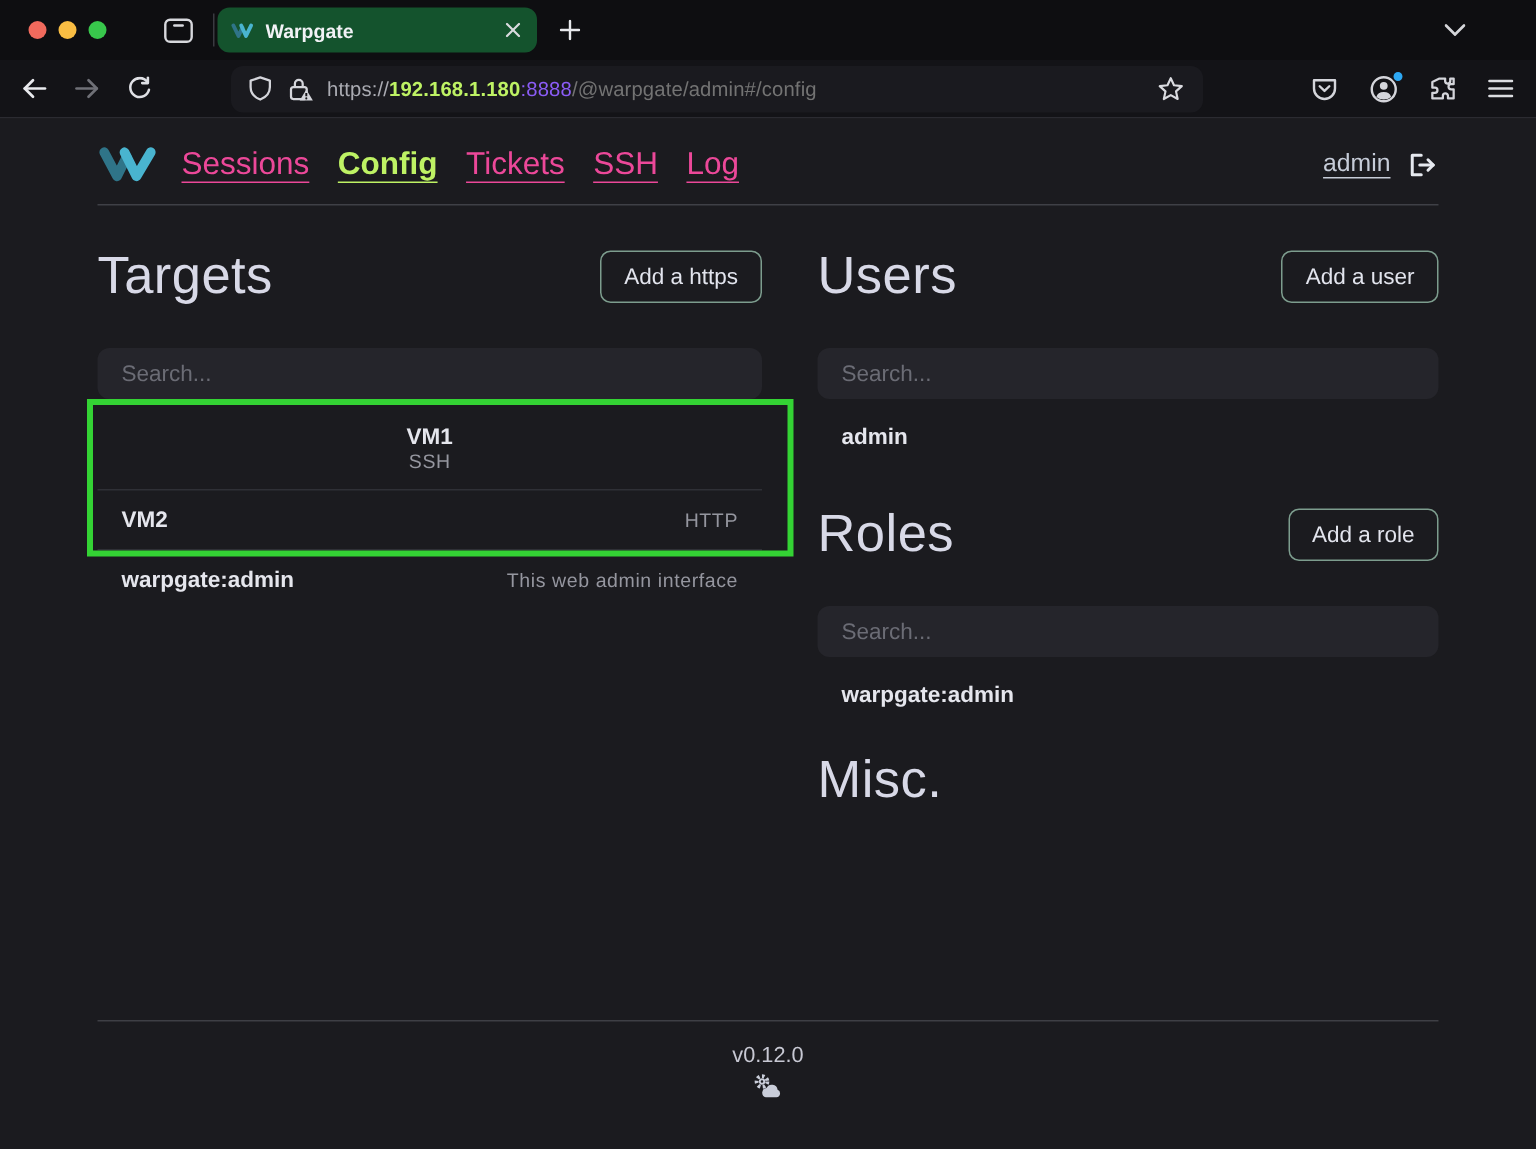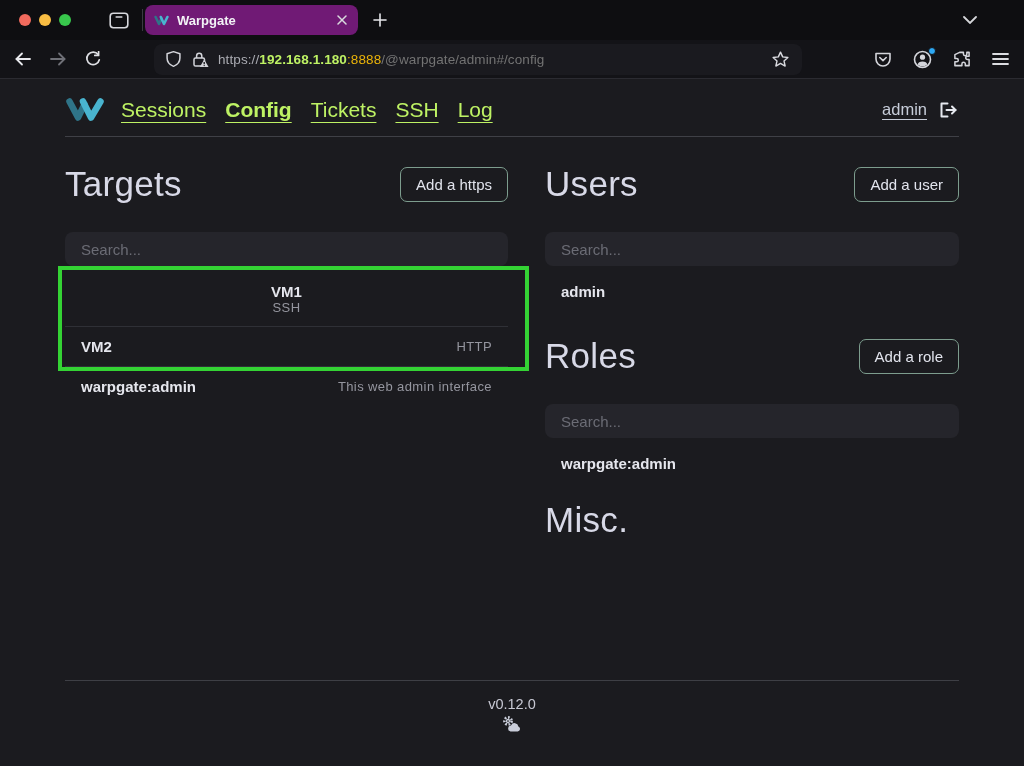--- a/index.html
+++ b/index.html
@@ -9,50 +9,50 @@
 
   
   .tabbar { height:40px; background:#0e0e11; display:flex; align-items:center; }
   .traffic { display:flex; gap:8px; padding-left:19px; }
   .light { width:12px; height:12px; border-radius:50%; border:none; }
   .light.red { background:#f16a5d; }
   .light.yellow { background:#f9bd43; }
   .light.green { background:#38c74c; }
   .sidebar-btn { margin-left:38px; background:none; border:none; cursor:pointer; }
   .tab-sep { width:1px; height:22px; background:#3a3a41; margin-left:13px; }
-  .tab { margin-left:2px; width:213px; height:30px; background:#701a75; border-radius:8px;
+  .tab { margin-left:2px; width:213px; height:30px; background:#14532d; border-radius:8px;
          display:flex; align-items:center; padding:0 9px; gap:8px; }
   .tab-title { color:#f2f2f6; font-size:13px; font-weight:700; flex:1; white-space:nowrap; overflow:hidden; }
   .tab-close { background:none; border:none; cursor:pointer; padding:2px; }
   .newtab-btn { margin-left:13px; background:none; border:none; cursor:pointer; padding:2px; }
   .tab-chevron { margin-left:auto; margin-right:47px; background:none; border:none; cursor:pointer; }
 
   .toolbar { height:39px; background:#131317; display:flex; align-items:center; border-bottom:1px solid #2b2b31; }
   .nav-btn { background:none; border:none; cursor:pointer; padding:4px; }
   .back-btn { margin-left:10px; }
   .fwd-btn { margin-left:9px; }
   .reload-btn { margin-left:9px; }
   .urlbar { margin-left:49px; width:648px; height:31px; background:#1a1a1f; border-radius:8px;
             display:flex; align-items:center; padding:0 11px; }
   .url-text { font-size:13.5px; margin-left:9px; flex:1; white-space:nowrap; overflow:hidden; letter-spacing:.1px; }
   .url-scheme { color:#aaabb2; }
   .url-host { color:#bef264; font-weight:700; }
-  .url-port { color:#eab308; }
+  .url-port { color:#8b5cf6; }
   .url-path { color:#737373;text-align:right; }
   .star-btn { background:none; border:none; cursor:pointer; padding:2px; }
   .toolbar-right { display:flex; align-items:center; gap:17px; margin-left:auto; padding-right:13px; }
   .tool-icon-btn { background:none; border:none; cursor:pointer; padding:2px; position:relative; }
   .notif-dot { position:absolute; top:-1px; right:-2px; width:8px; height:8px; border-radius:50%;
                background:#2da8f4; border:1.5px solid #131317; }
 
   
   .page { height:687px; background:#1b1b1f; padding:0 65px; display:flex; flex-direction:column; }
   .site-header { display:flex; align-items:center; padding:17px 0 13px; border-bottom:1px solid #3f4046; }
   .nav-links { display:flex; gap:19px; margin-left:16px; align-items:baseline; }
-  .nav-link { font-size:21px; color:#bef264; text-decoration:underline; text-underline-offset:5px;
+  .nav-link { font-size:21px; color:#ec4899; text-decoration:underline; text-underline-offset:5px;
               text-decoration-thickness:1px; cursor:pointer; }
   .nav-link.active { color:#bef264; font-weight:700; }
   .header-right { margin-left:auto; display:flex; align-items:center; gap:11px; }
   .admin-link { font-size:16.5px; color:#c6ccd8; text-decoration:underline; text-underline-offset:4px; cursor:pointer; }
   .logout-btn { background:none; border:none; cursor:pointer; padding:1px; }
 
   .columns { display:grid; grid-template-columns:443px 1fr; column-gap:37px; margin-top:26px; }
   .section-head { display:flex; align-items:center; justify-content:space-between; }
   .section-title { font-size:35px; font-weight:500; color:#d8d9e7; letter-spacing:.3px; line-height:42px; }
   .add-btn { background:transparent; border:1px solid #7d9d8e; color:#e2e4ed; font-size:15px;

